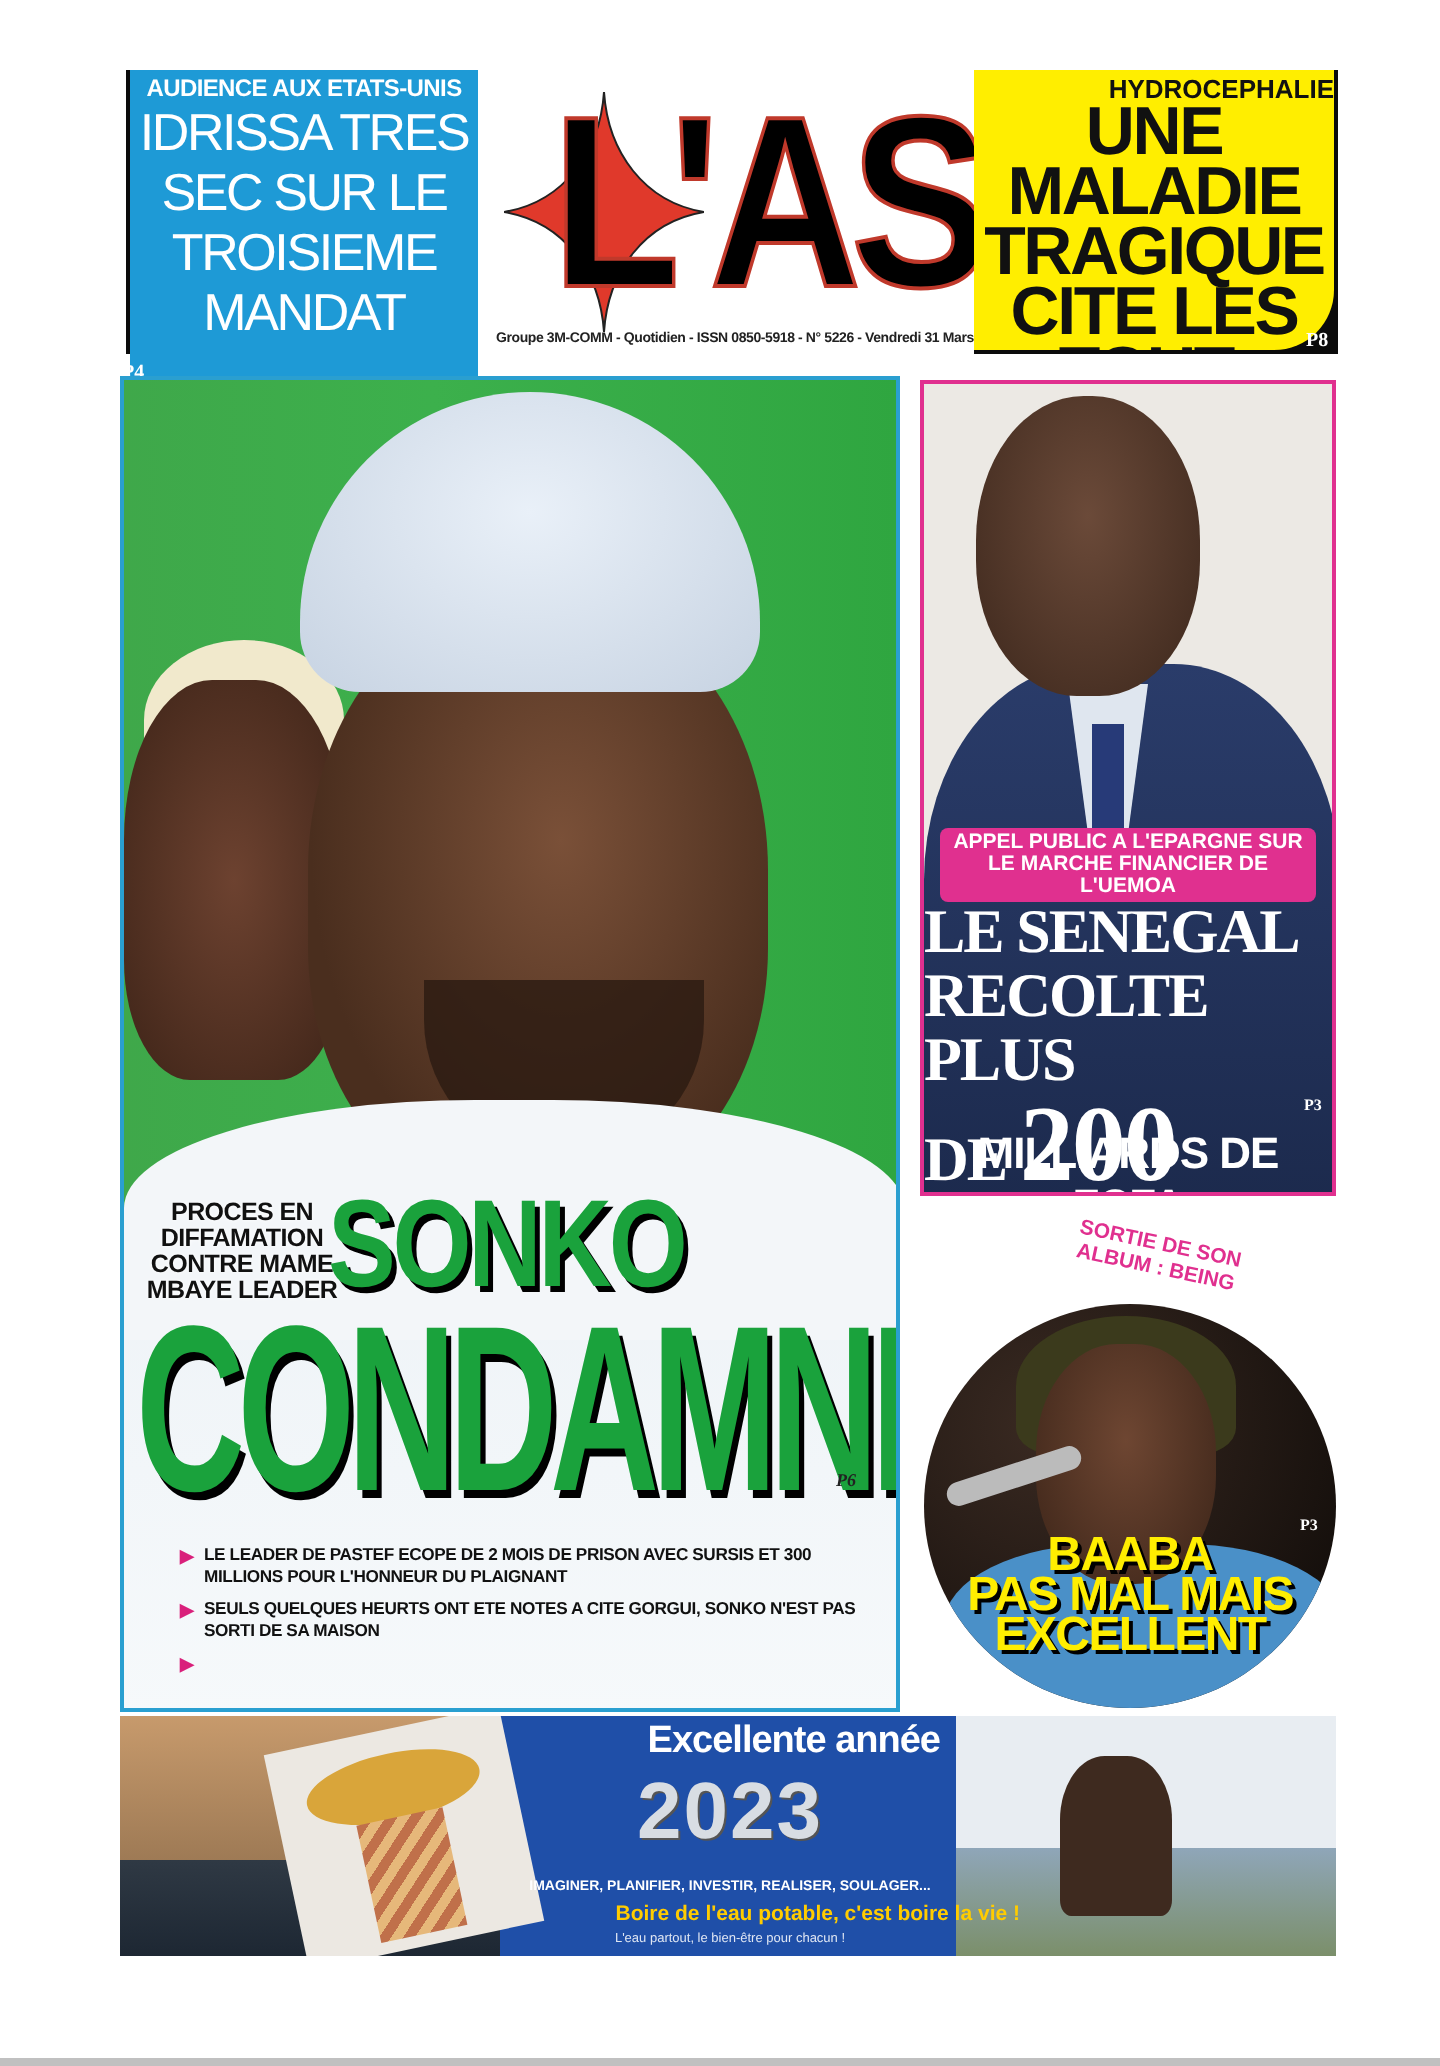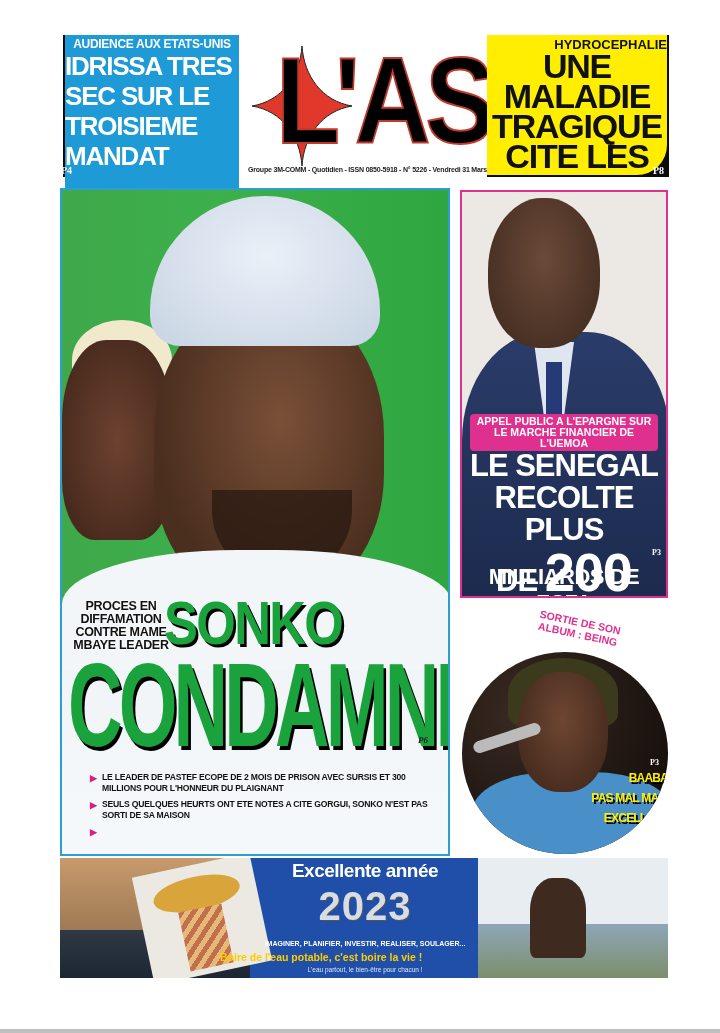--- a/index.html
+++ b/index.html
@@ -3,21 +3,21 @@
 <meta charset="utf-8">
 <style>
   html,body{margin:0;padding:0;}
   body{width:720px;height:1033px;background:#ffffff;position:relative;overflow:hidden;font-family:"Liberation Sans",sans-serif;}
   .abs{position:absolute;}
 
   
   .teaser-left{left:63px;top:35px;width:176px;height:142px;background:#0b0b0b;border-radius:0 0 0 0;}
   .teaser-left .inner{position:absolute;left:2px;top:0;width:174px;height:181px;background:#1e9ad6;border-radius:0 0 0 30px;overflow:hidden;}
   .teaser-left .kicker{position:absolute;left:0;top:2px;width:174px;text-align:center;color:#fff;font-size:12px;font-weight:bold;letter-spacing:-0.3px;}
-  .teaser-left .title{position:absolute;left:0;top:16px;width:174px;color:#fff;font-size:26px;line-height:30px;font-weight:bold;letter-spacing:-1.2px;}
+  .teaser-left .title{position:absolute;left:0;top:16px;width:174px;text-align:center;color:#fff;font-size:26px;line-height:30px;font-weight:normal;letter-spacing:-1.2px;}
   .page-tag{position:absolute;font-family:"Liberation Serif",serif;font-weight:bold;font-size:10px;color:#fff;}
 
   
   .masthead{left:248px;top:36px;width:232px;height:150px;}
   .logo-star{position:absolute;left:4px;top:10px;width:100px;height:120px;}
   .logo-text{position:absolute;left:28px;top:0px;font-family:"Liberation Sans",sans-serif;font-weight:bold;font-size:122px;line-height:130px;color:#000;letter-spacing:-6px;-webkit-text-stroke:2px #c0392b;transform:scaleX(0.86);transform-origin:left top;}
   .tagline{position:absolute;left:0;top:130px;width:232px;text-align:center;font-size:7px;font-weight:bold;color:#222;white-space:nowrap;letter-spacing:-0.2px;}
 
   
   .teaser-right{left:487px;top:35px;width:182px;height:142px;background:#0b0b0b;}
@@ -44,65 +44,65 @@
   .bullets li{position:relative;padding-left:12px;font-size:8.6px;line-height:11px;font-weight:bold;color:#111;margin-bottom:5px;letter-spacing:-0.2px;}
   .bullets li .arrow{position:absolute;left:0;top:1px;color:#d9207b;font-size:9px;}
 
   
   .right-photo{left:460px;top:190px;width:208px;height:408px;border:2px solid #e0308f;box-sizing:border-box;overflow:hidden;background:#ece9e4;}
   .rp-suit{position:absolute;left:0;top:140px;width:208px;height:270px;background:linear-gradient(180deg,#2a3c6a,#1c2a4d);border-radius:40% 40% 0 0;}
   .rp-head{position:absolute;left:26px;top:6px;width:112px;height:150px;border-radius:48% 48% 45% 45%;background:radial-gradient(ellipse at 50% 40%,#6b4a39,#3c271c);}
   .rp-shirt{position:absolute;left:72px;top:150px;width:40px;height:90px;background:#dfe6ef;clip-path:polygon(0 0,100% 0,70% 100%,30% 100%);}
   .rp-tie{position:absolute;left:84px;top:170px;width:16px;height:80px;background:#273a78;}
   .rp-kicker{position:absolute;left:8px;top:222px;width:188px;background:#e0308f;border-radius:4px;color:#fff;text-align:center;font-size:10.5px;line-height:11px;font-weight:bold;padding:2px 0;}
-  .rp-title{position:absolute;left:0;top:258px;width:204px;text-align:center;color:#fff;font-size:31px;line-height:32px;font-weight:bold;letter-spacing:-1px;}
+  .rp-title{position:absolute;left:0;top:258px;width:204px;color:#fff;font-size:31px;line-height:32px;font-weight:bold;letter-spacing:-1px;font-family:Liberation Serif, serif;}
   .rp-big{font-size:54px;line-height:52px;}
   .rp-line4{position:absolute;left:0;top:372px;width:204px;text-align:center;color:#fff;font-size:22px;font-weight:bold;letter-spacing:-0.5px;}
   .rp-p3{position:absolute;left:190px;top:356px;font-family:"Liberation Serif",serif;font-size:8px;font-weight:bold;color:#fff;}
 
   
   .circle-kicker{left:534px;top:616px;width:90px;text-align:center;color:#e0308f;font-size:10.5px;line-height:12px;font-weight:bold;transform:rotate(12deg);}
   .circle{left:462px;top:652px;width:206px;height:202px;border-radius:50%;overflow:hidden;background:radial-gradient(ellipse at 30% 30%,#3a2a22,#0b0806);}
   .circle .jacket{position:absolute;left:10px;top:120px;width:200px;height:100px;background:#4a90c8;border-radius:40% 40% 0 0;}
   .circle .head{position:absolute;left:56px;top:20px;width:90px;height:120px;border-radius:45%;background:radial-gradient(ellipse at 50% 40%,#6e4632,#3b2418);}
   .circle .hair{position:absolute;left:46px;top:6px;width:110px;height:70px;border-radius:50% 50% 20% 20%;background:#3b3a1c;}
   .circle .mic{position:absolute;left:10px;top:80px;width:70px;height:12px;background:#bbb;border-radius:6px;transform:rotate(-18deg);}
-  .circle .title{position:absolute;left:0;top:116px;width:206px;text-align:right;color:#ffee00;font-size:12px;line-height:20px;font-weight:bold;letter-spacing:-0.8px;text-shadow:2px 2px 0 #000;}
+  .circle .title{position:absolute;left:0;top:116px;width:206px;text-align:center;color:#ffee00;font-size:24px;line-height:20px;font-weight:bold;letter-spacing:-0.8px;text-shadow:2px 2px 0 #000;}
   .circle .p3{position:absolute;left:188px;top:106px;font-family:"Liberation Serif",serif;font-size:8px;font-weight:bold;color:#fff;}
 
   
   .ad{left:60px;top:858px;width:608px;height:120px;background:#1f4fa8;overflow:hidden;}
   .ad .left-img{position:absolute;left:0;top:0;width:190px;height:120px;background:linear-gradient(180deg,#c79a6c,#9e7a55 60%,#2f3944 60%,#1d2733);}
   .ad .tower{position:absolute;left:82px;top:6px;width:120px;height:110px;background:#ece8e2;transform:rotate(-12deg);}
   .ad .tower-top{position:absolute;left:16px;top:12px;width:88px;height:34px;border-radius:50%;background:#d9a53a;}
   .ad .tower-body{position:absolute;left:38px;top:44px;width:44px;height:60px;background:repeating-linear-gradient(135deg,#c0704a 0 5px,#e6b87a 5px 10px);}
   .ad .right-img{position:absolute;left:418px;top:0;width:190px;height:120px;background:linear-gradient(180deg,#e8edf2 0,#e8edf2 55%,#8fa6b9 55%,#7b8f6a 100%);}
   .ad .kid{position:absolute;left:470px;top:20px;width:56px;height:80px;border-radius:40% 40% 10% 10%;background:#3e2a1f;}
-  .ad .headline{position:absolute;left:200px;top:2px;width:210px;text-align:center;color:#fff;font-size:19px;font-weight:bold;letter-spacing:-0.5px;}
+  .ad .headline{position:absolute;left:200px;top:2px;width:210px;text-align:right;color:#fff;font-size:19px;font-weight:bold;letter-spacing:-0.5px;}
   .ad .year{position:absolute;left:200px;top:26px;width:210px;text-align:center;color:#d8dde3;font-size:40px;font-weight:bold;letter-spacing:1px;text-shadow:1px 1px 0 #555;}
   .ad .line1{position:absolute;left:170px;top:82px;width:270px;text-align:center;color:#fff;font-size:7px;font-weight:bold;}
-  .ad .line2{position:absolute;left:160px;top:93px;width:290px;text-align:left;color:#ffcc00;font-size:10.5px;font-weight:bold;}
+  .ad .line2{position:absolute;left:160px;top:93px;width:290px;text-align:right;color:#ffcc00;font-size:10.5px;font-weight:bold;}
   .ad .line3{position:absolute;left:170px;top:108px;width:270px;text-align:center;color:#dfe6f3;font-size:6.5px;}
 
   .bottom-bar{left:0;top:1029px;width:720px;height:4px;background:#c0c0c0;}
 </style>
 </head>
 <body>
 
 <div class="abs teaser-left">
   <div class="inner">
     <div class="kicker">AUDIENCE AUX ETATS-UNIS</div>
     <div class="title">
       <div>IDRISSA TRES</div>
       <div>SEC SUR LE</div>
       <div>TROISIEME</div>
       <div>MANDAT</div>
     </div>
   </div>
-  <span class="page-tag" style="left:-2px;top:130px;">P4</span>
+  <span class="page-tag" style="left:-2px;top:146px;">P4</span>
 </div>
 
 <div class="abs masthead">
   <svg class="logo-star" viewBox="0 0 100 120">
     <path d="M50 0 C52 30,70 55,100 60 C70 65,52 90,50 120 C48 90,30 65,0 60 C30 55,48 30,50 0 Z" fill="#e0392b" stroke="#222" stroke-width="1"></path>
   </svg>
   <div class="logo-text">L'AS</div>
   <div class="tagline">Groupe 3M-COMM - Quotidien - ISSN 0850-5918 - N° 5226 - Vendredi 31 Mars 2023</div>
 </div>
 

